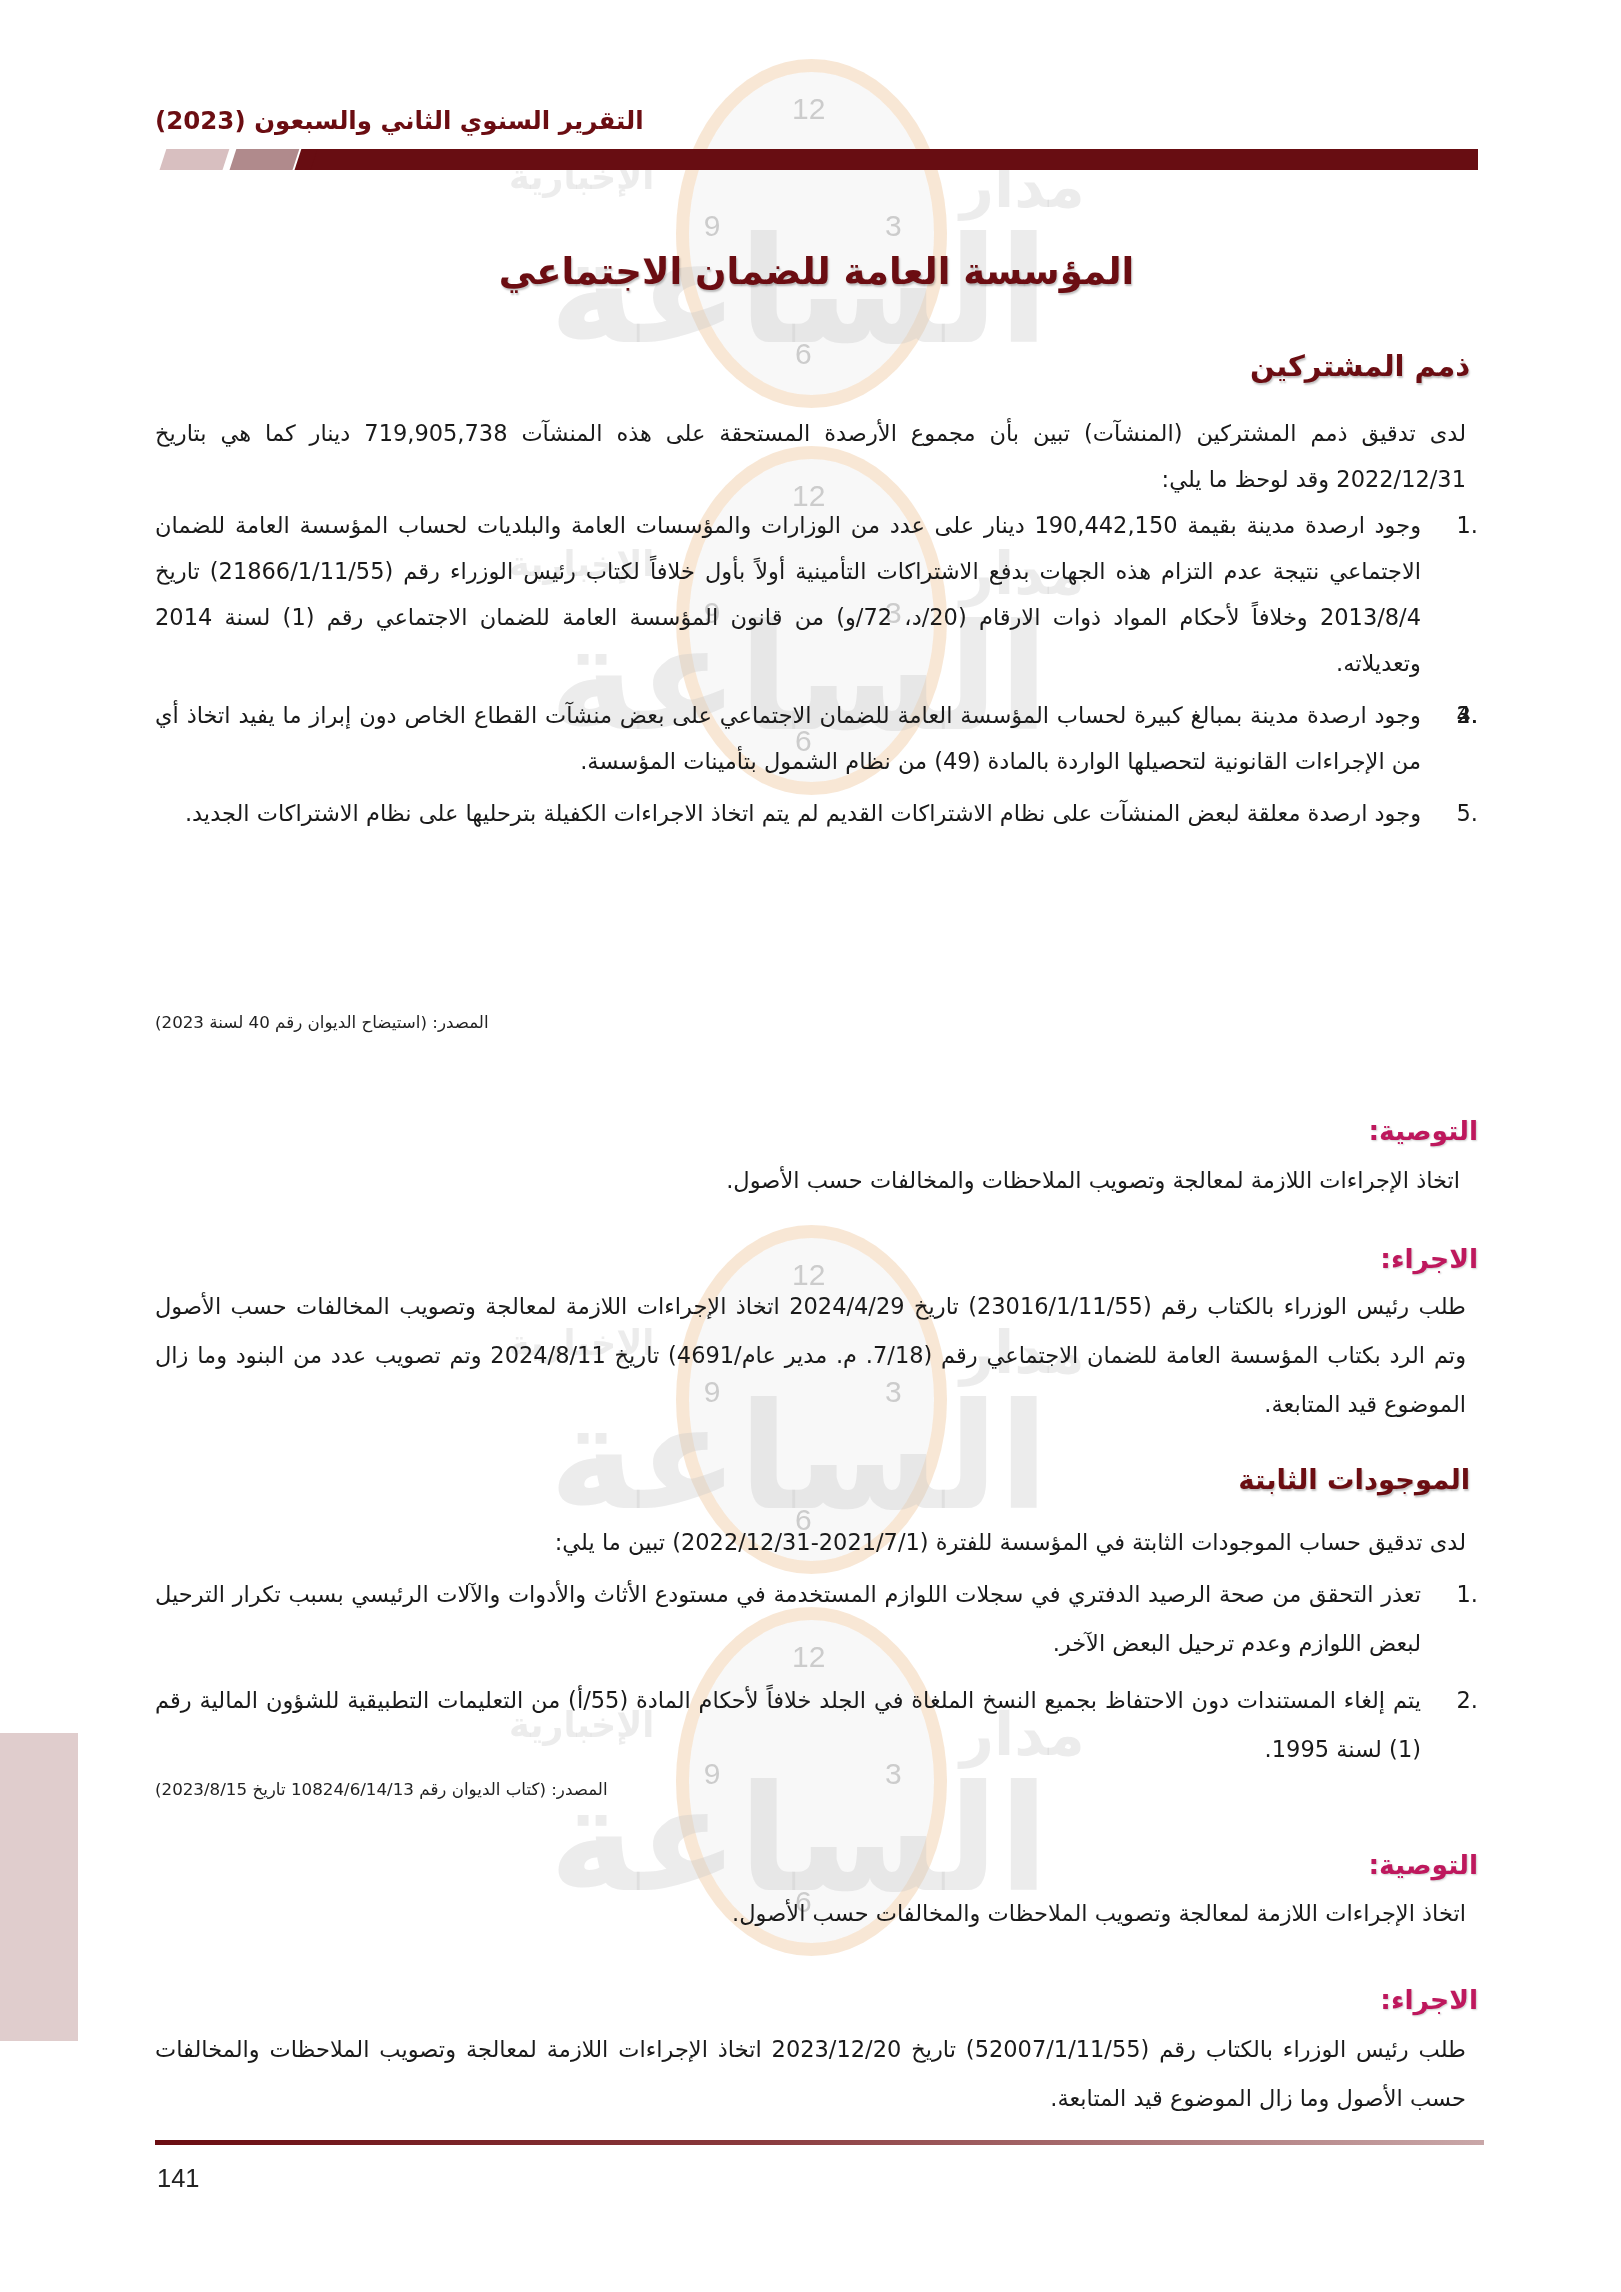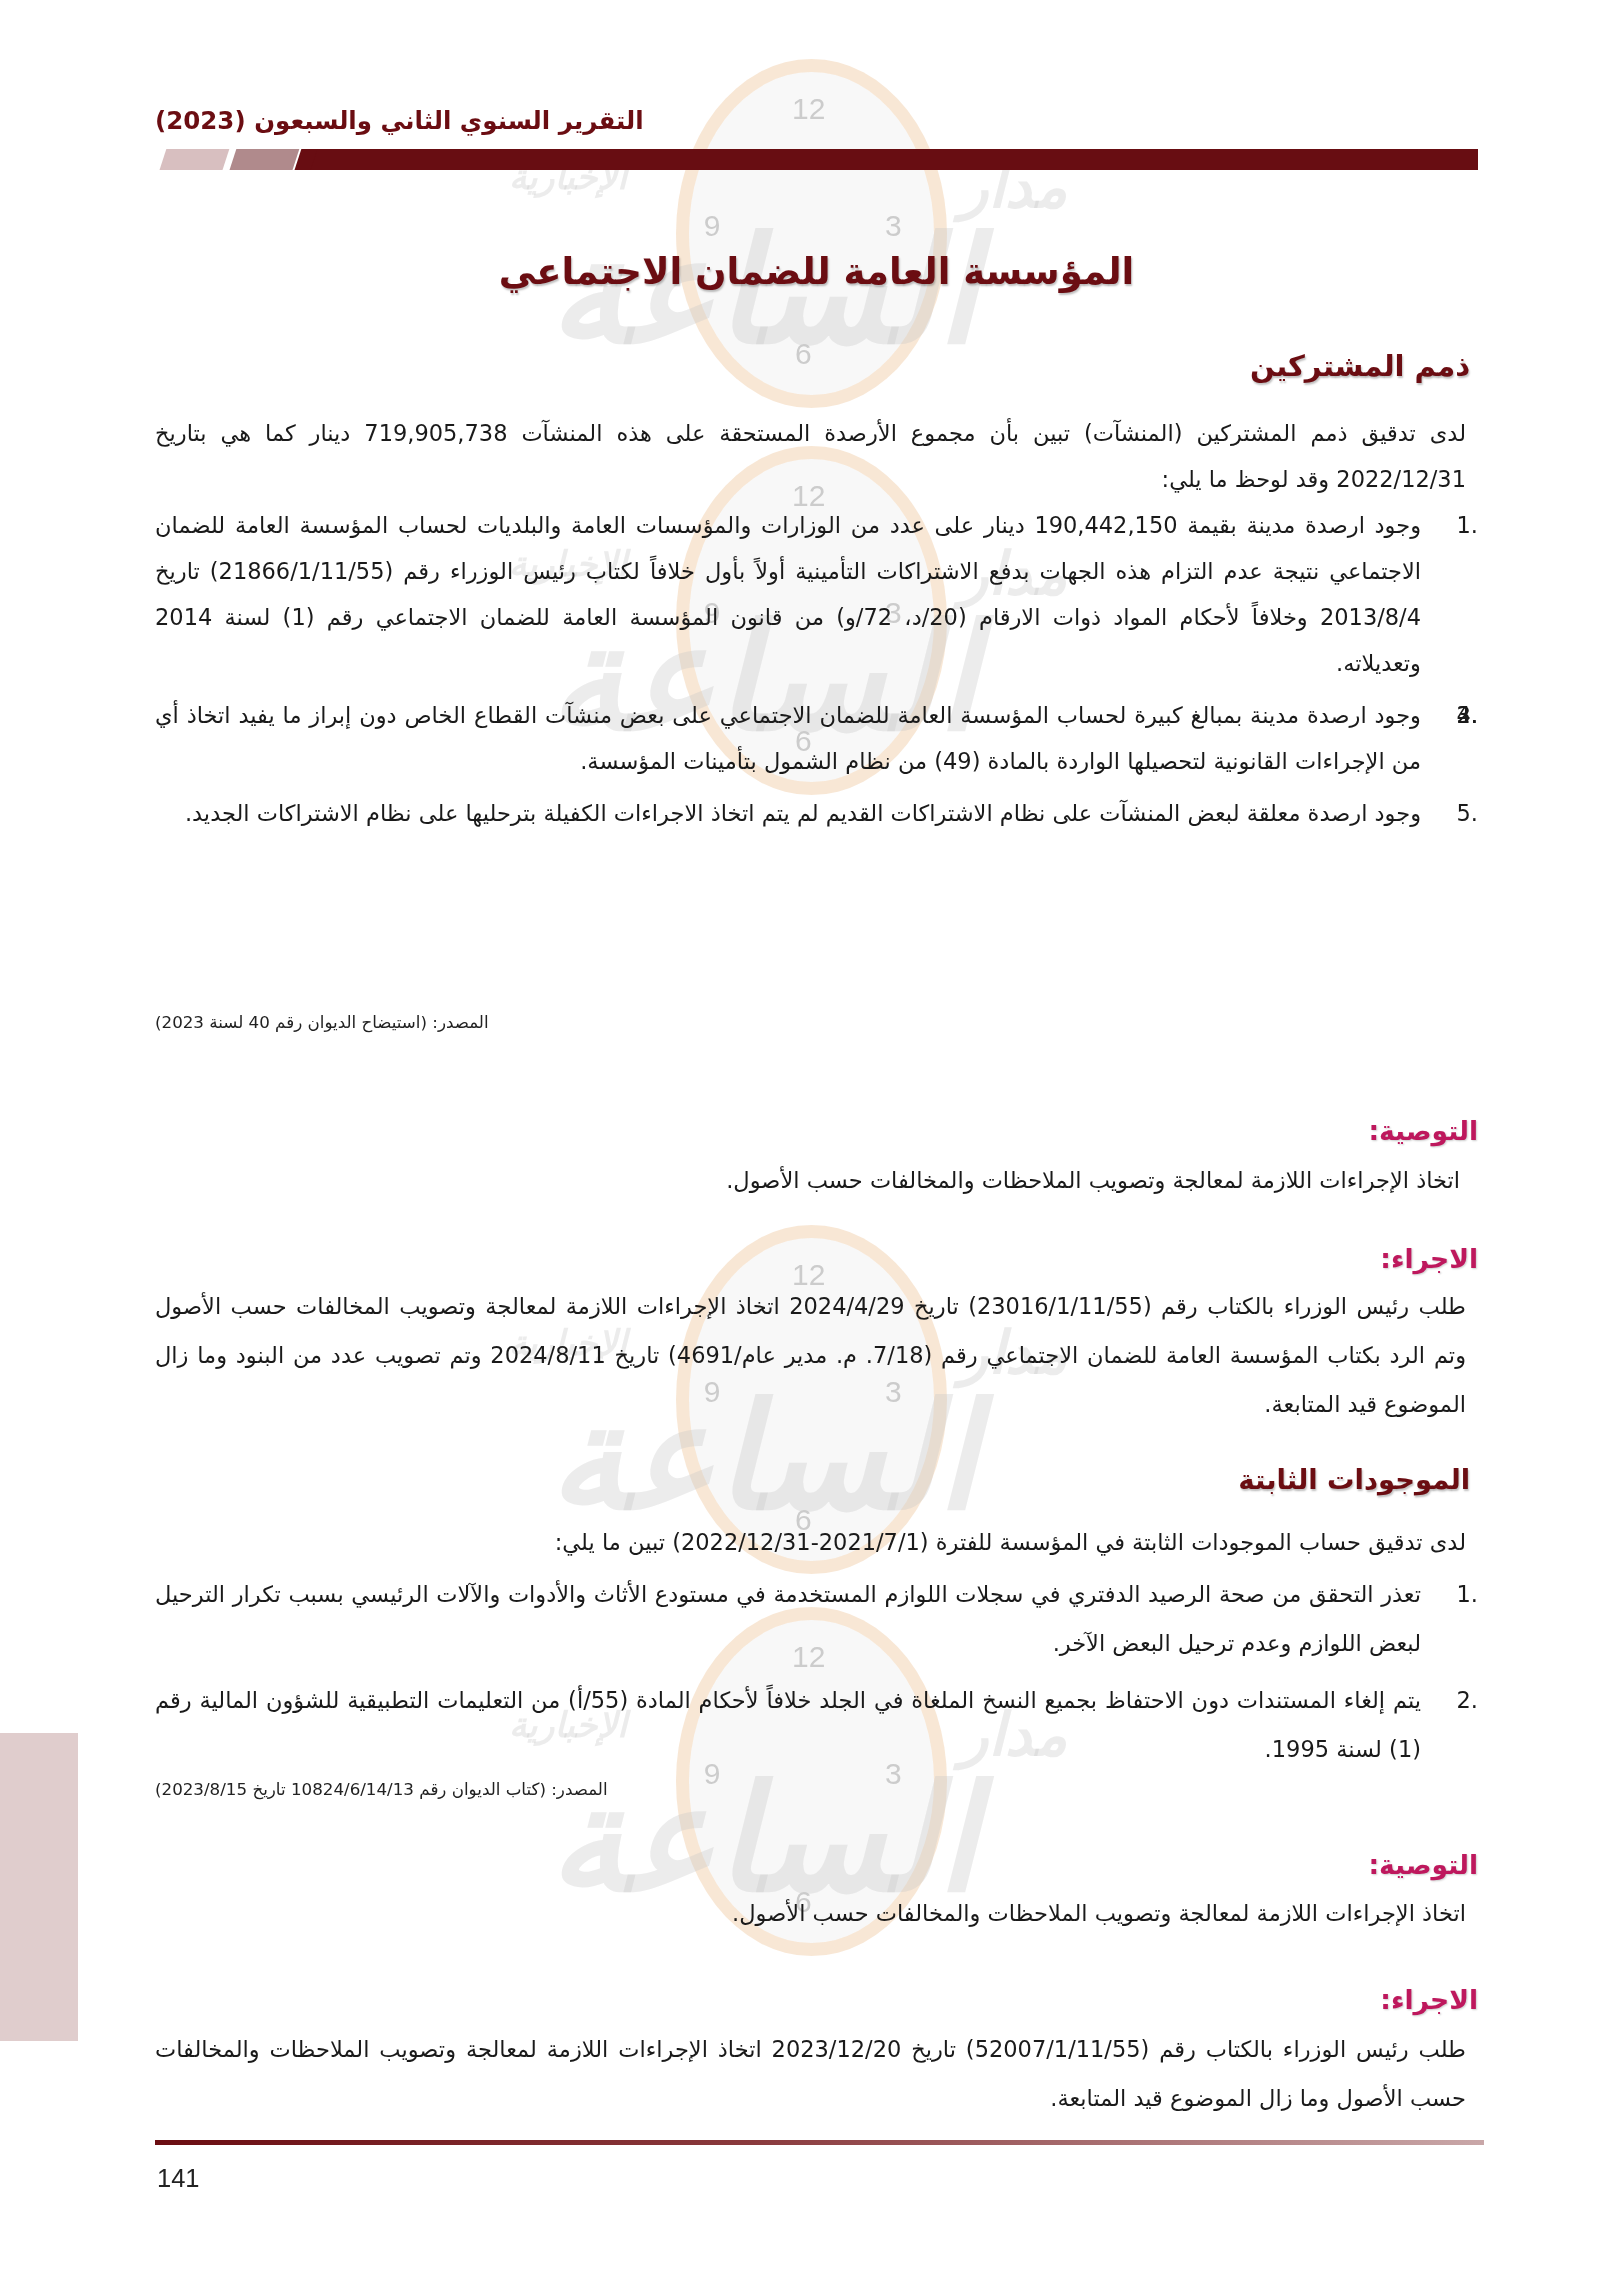--- a/index.html
+++ b/index.html
@@ -12,21 +12,21 @@
     .page { position: absolute; inset: 0; }
 
     
     .wm { position: absolute; pointer-events: none; z-index: 0; }
     .wm-clock {
       position: absolute; width: 245px; height: 323px; border-radius: 50%;
       border: 13.7px solid rgba(250, 200, 150, 0.35);
       background: rgba(235, 235, 235, 0.35);
     }
     .wm-clock .num { position: absolute; font-family: "Liberation Sans", sans-serif; font-size: 30px; color: rgba(150,150,150,0.45); }
-    .wm-text { position: absolute; font-family: "DejaVu Sans", sans-serif; font-weight: bold; color: rgba(200,200,200,0.35); font-style: italic; }
+    .wm-text { position: absolute; font-family: "DejaVu Sans", sans-serif; font-weight: bold; color: rgba(200,200,200,0.35); }
 
     
     .header-title {
       position: absolute; left: 155px; top: 106px; direction: rtl;
       font-family: "DejaVu Sans", sans-serif; font-weight: bold; font-size: 24.5px; color: #6b0d12;
       z-index: 2;
     }
     .header-bar { position: absolute; top: 149px; height: 20.6px; z-index: 2; transform: skewX(-18deg); }
     .hb-light { left: 163px; width: 63px; background: #d8bfc0; }
     .hb-mid { left: 233px; width: 63px; background: #b08a8c; }

